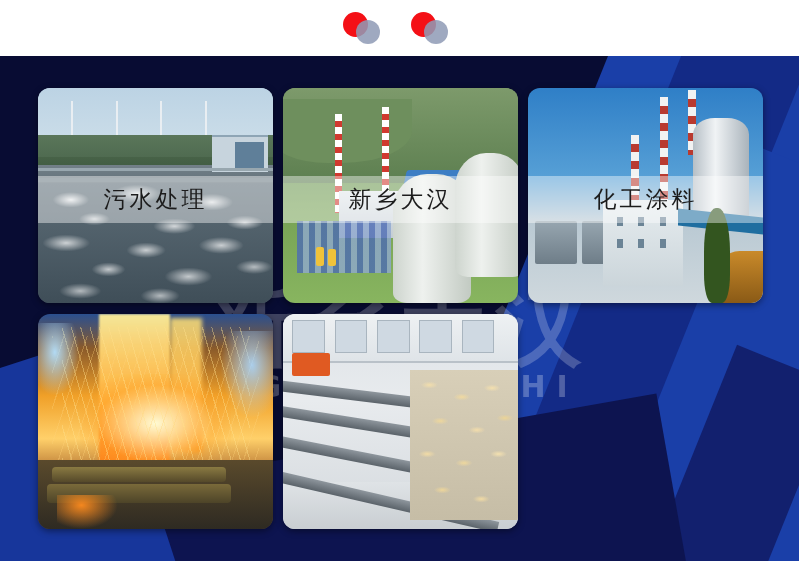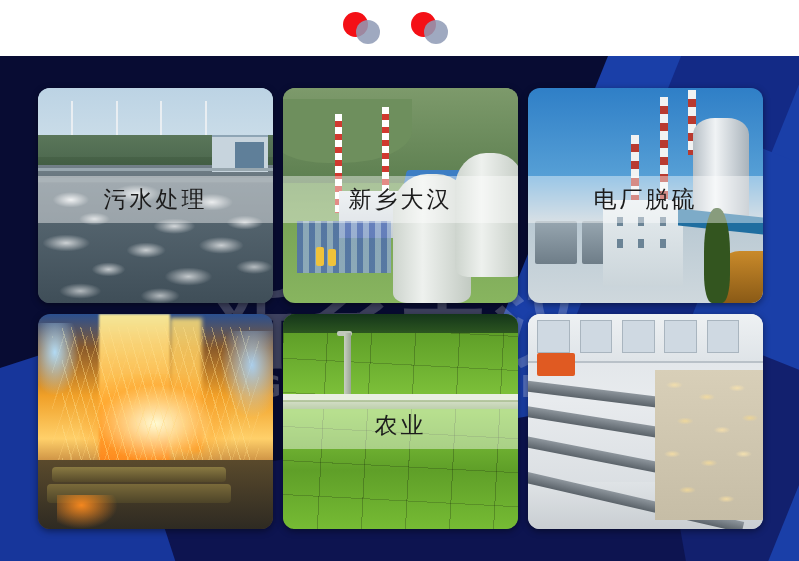--- a/index.html
+++ b/index.html
@@ -360,21 +360,21 @@
             <span class="win" style="left:56%;top:60%"></span>
             <span class="win" style="left:38%;top:70%"></span>
             <span class="win" style="left:47%;top:70%"></span>
             <span class="win" style="left:56%;top:70%"></span>
             <span class="canopy"></span>
             <span class="drum"></span>
             <span class="tree"></span>
           </div>
         </div>
         <div class="band">
-          <span class="card-label">电厂脱硫</span>
+          <span class="card-label">化工涂料</span>
         </div>
       </div>
 
       <div class="card">
         <div class="card-img">
           <div class="img-metal">
             <span class="pour"></span>
               <span class="pour2"></span>
             <span class="glow"></span>
             <span class="sparkA"></span>
@@ -382,35 +382,20 @@
             <span class="bluefl"></span>
               <span class="bluefr"></span>
             <span class="floor"></span>
             <span class="billet2"></span>
               <span class="billet"></span>
             <span class="ember"></span>
           </div>
         </div>
       </div>
 
-      <div class="card">
-        <div class="card-img">
-          <div class="img-agri">
-            <span class="topdark"></span>
-            <span class="field"></span>
-            <span class="path"></span>
-              <span class="path2"></span>
-            <span class="poletop"></span>
-              <span class="pole"></span>
-          </div>
-        </div>
-        <div class="band">
-          <span class="card-label">农业</span>
-        </div>
-      </div>
 
       <div class="card">
         <div class="card-img">
           <div class="img-food">
             <span class="floor"></span>
             <span class="wall"></span>
             <span class="win" style="left:4%"></span>
             <span class="win" style="left:22%"></span>
             <span class="win" style="left:40%"></span>
             <span class="win" style="left:58%"></span>

